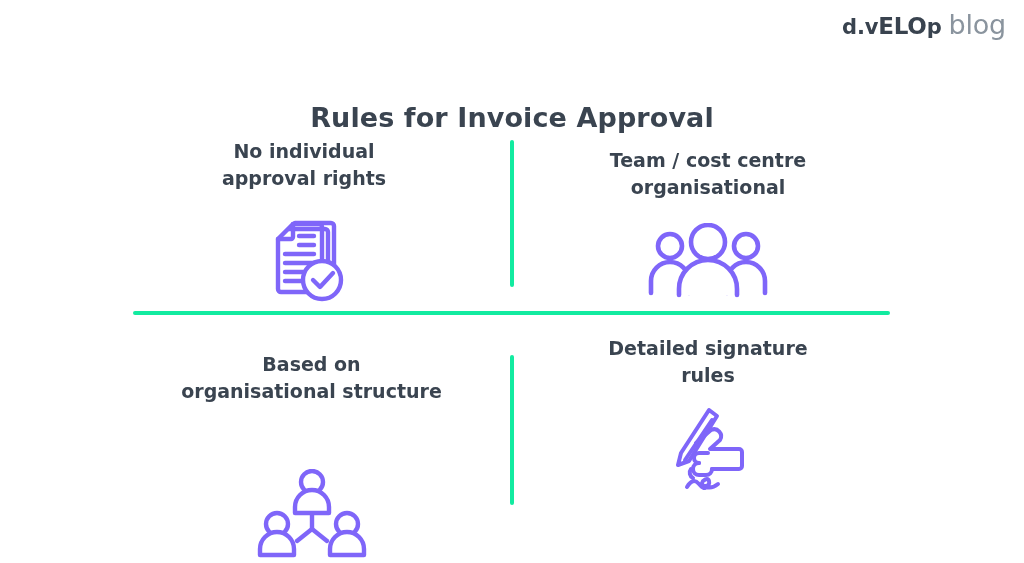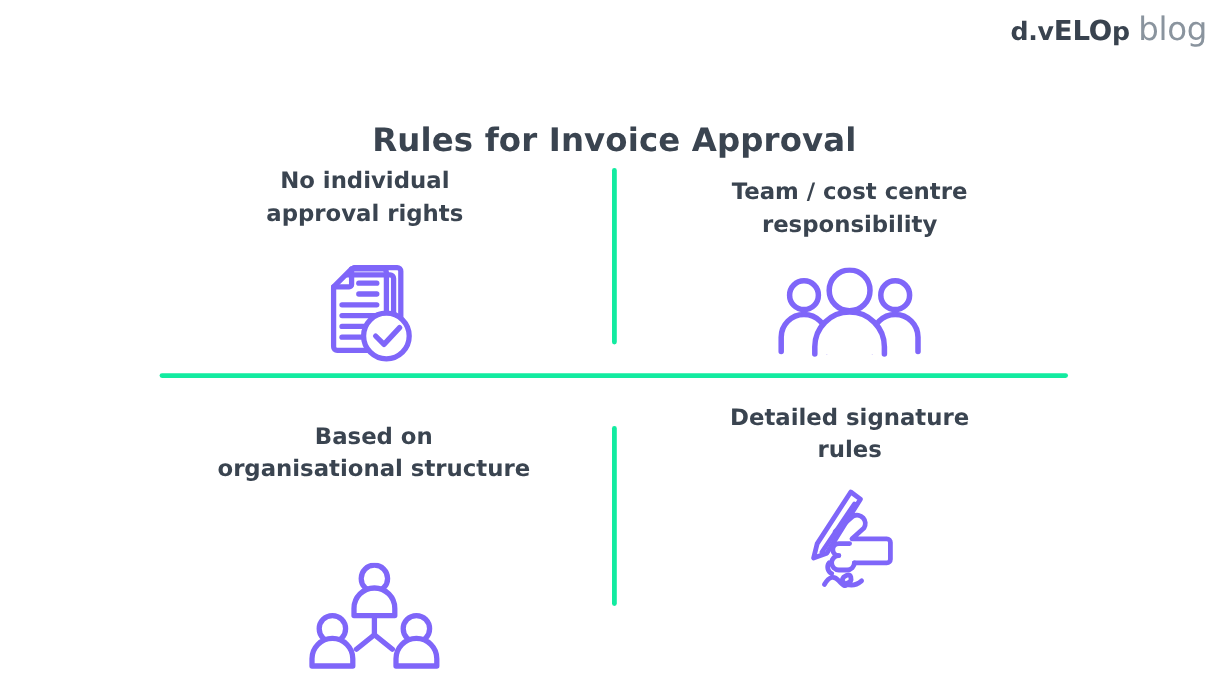--- a/index.html
+++ b/index.html
@@ -157,21 +157,21 @@
         <line x1="29" y1="69" x2="45" y2="69"></line>
 
         <circle cx="66" cy="68" r="19" fill="#ffffff"></circle>
         <path d="M57 68 L64 75 L77 61"></path>
       </svg>
     </div>
   </div>
 
   <div class="quadrant q-tr">
     <div class="q-label">Team / cost centre
-responsibility</div>
+organisational</div>
     <div class="q-icon">
       <svg width="124" height="76" viewBox="0 0 124 76" fill="none" stroke="#7f66f9" stroke-width="4.6" stroke-linecap="round" stroke-linejoin="round">
 
         <circle cx="24" cy="23" r="12"></circle>
         <path d="M5 70 V58 a19 19 0 0 1 38 0 V70"></path>
 
         <circle cx="100" cy="23" r="12"></circle>
         <path d="M81 70 V58 a19 19 0 0 1 38 0 V70"></path>
 
         <circle cx="62" cy="19" r="17" fill="#ffffff"></circle>

